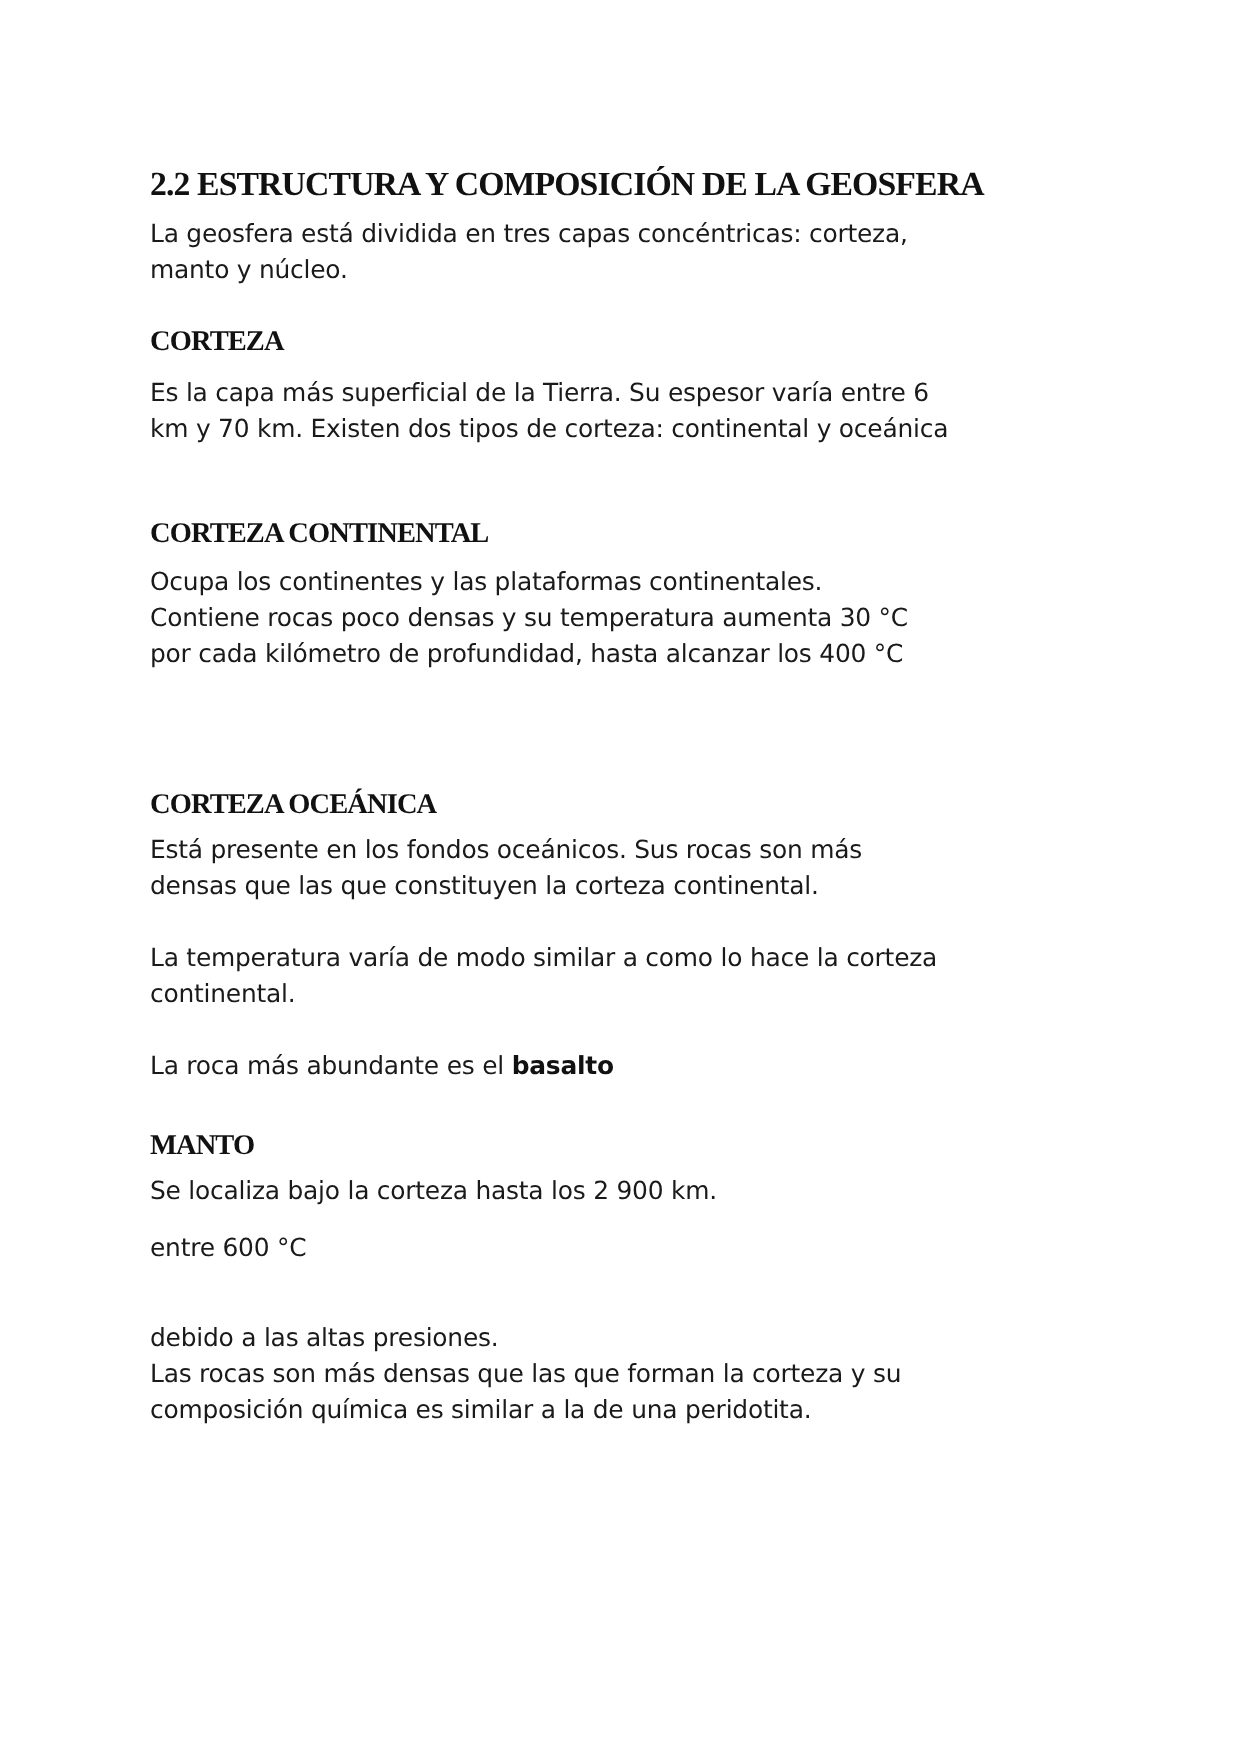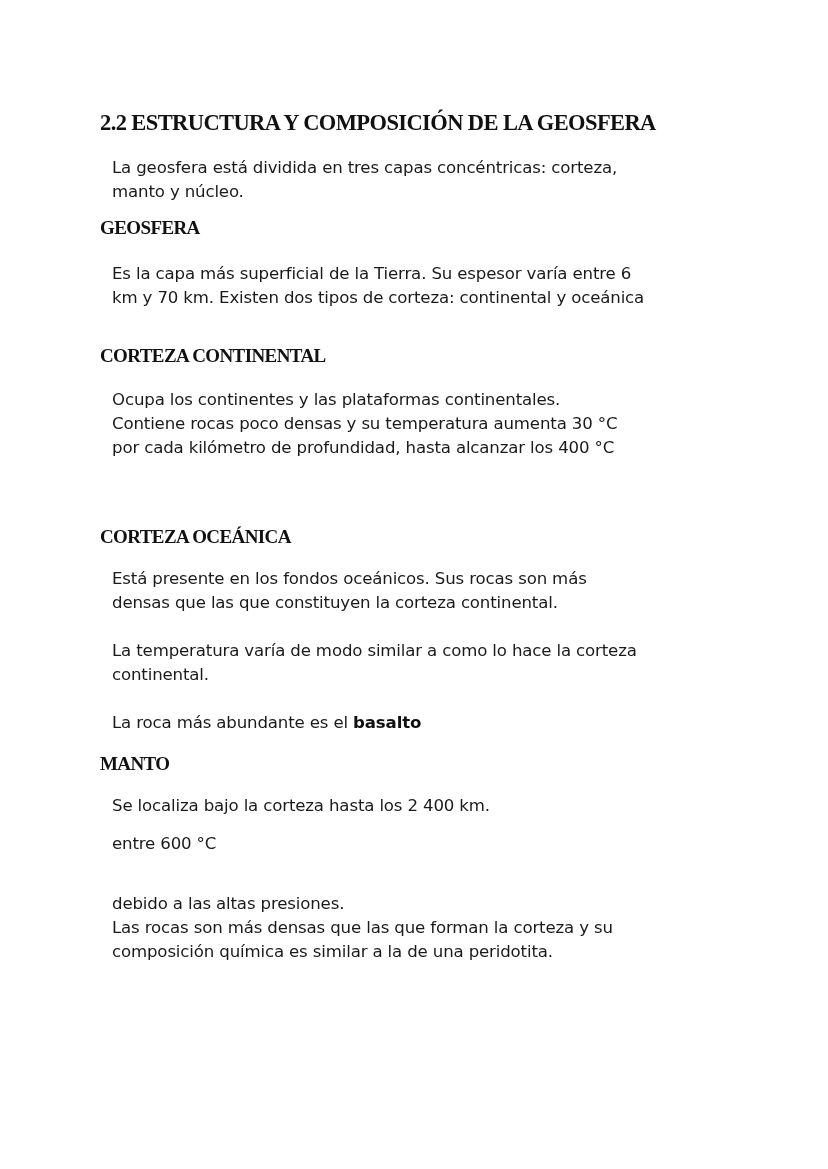--- a/index.html
+++ b/index.html
@@ -8,38 +8,38 @@
   .h {
     position: absolute; left: 100px;
     font-family: "Liberation Serif", "DejaVu Serif", serif;
     font-weight: bold; color: #111111; letter-spacing: -0.6px; margin: 0; white-space: nowrap;
   }
   .h1 { font-size: 22.5px; }
   .h2 { font-size: 19px; }
   .p {
     position: absolute; left: 100px; width: 640px;
     font-family: "DejaVu Sans", "Liberation Sans", sans-serif;
-    font-size: 16.6px; line-height: 24px; color: #1a1a1a; margin: 12px; letter-spacing: -0.15px;
+    font-size: 16.6px; line-height: 24px; color: #1a1a1a; margin: 0; letter-spacing: -0.15px;
   }
   .p .line { display: block; white-space: nowrap; }
   .p b { font-weight: bold; color: #111; }
 </style>
 </head>
 <body>
 
 <div class="page">
 
   <h1 class="h h1" style="top:104px;">2.2 ESTRUCTURA Y COMPOSICIÓN DE LA GEOSFERA</h1>
 
   <p class="p" style="top:138px;">
     <span class="line">La geosfera está dividida en tres capas concéntricas: corteza,</span>
     <span class="line">manto y núcleo.</span>
   </p>
 
-  <h2 class="h h2" style="top:211px;">GEOSFERA</h2>
+  <h2 class="h h2" style="top:211px;">CORTEZA</h2>
   <p class="p" style="top:244px;">
     <span class="line">Es la capa más superficial de la Tierra. Su espesor varía entre 6</span>
     <span class="line">km y 70 km. Existen dos tipos de corteza: continental y oceánica</span>
   </p>
 
   <h2 class="h h2" style="top:339px;">CORTEZA CONTINENTAL</h2>
   <p class="p" style="top:370px;">
     <span class="line">Ocupa los continentes y las plataformas continentales.</span>
     <span class="line">Contiene rocas poco densas y su temperatura aumenta 30 °C</span>
     <span class="line">por cada kilómetro de profundidad, hasta alcanzar los 400 °C</span>
@@ -53,21 +53,21 @@
   <p class="p" style="top:693px;">
     <span>La roca más abundante es el </span><b>basalto</b>
   </p>
   <p class="p" style="top:621px;">
     <span class="line">La temperatura varía de modo similar a como lo hace la corteza</span>
     <span class="line">continental.</span>
   </p>
 
   <h2 class="h h2" style="top:747px;">MANTO</h2>
   <p class="p" style="top:776px;">
-    <span class="line">Se localiza bajo la corteza hasta los 2 400 km.</span>
+    <span class="line">Se localiza bajo la corteza hasta los 2 900 km.</span>
   </p>
   <p class="p" style="top:814px;">
     <span class="line">entre 600 °C</span>
   </p>
   <p class="p" style="top:874px;">
     <span class="line">debido a las altas presiones.</span>
     <span class="line">Las rocas son más densas que las que forman la corteza y su</span>
     <span class="line">composición química es similar a la de una peridotita.</span>
   </p>
 

